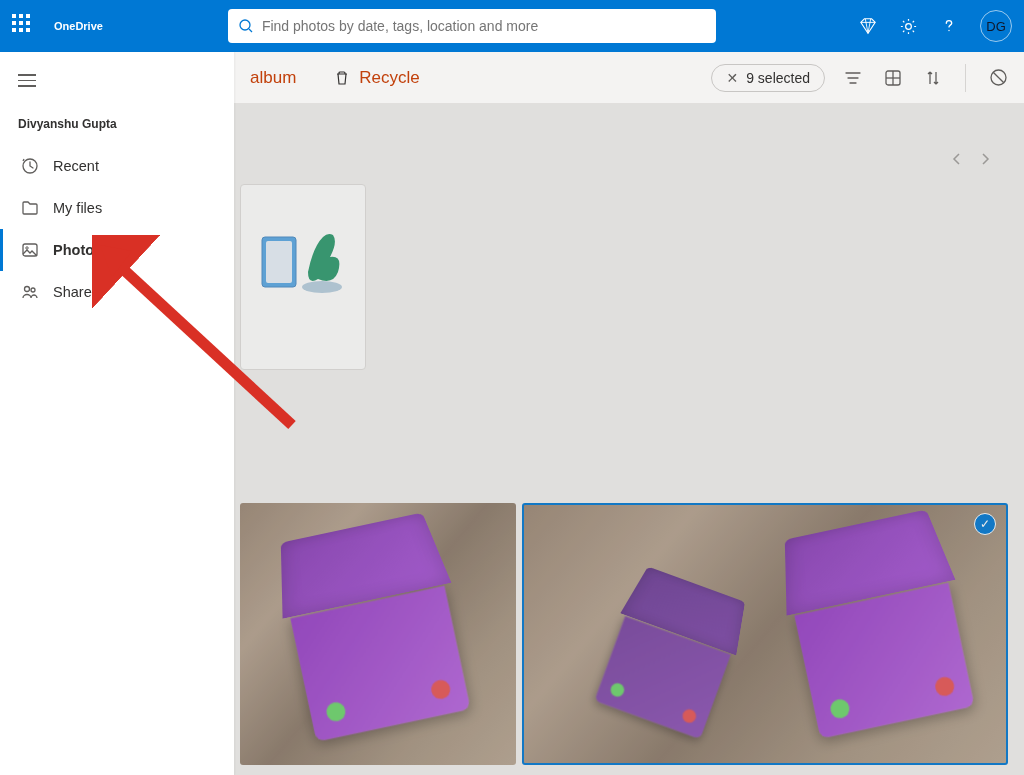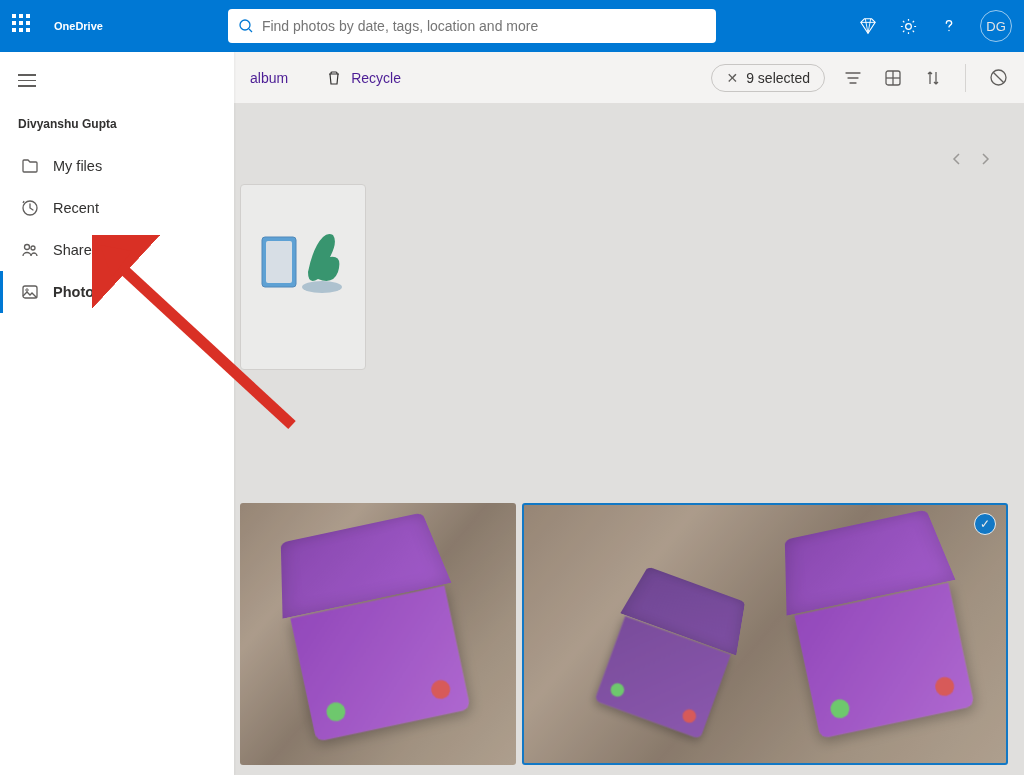--- a/index.html
+++ b/index.html
@@ -44,37 +44,37 @@
       width: 100%;
       margin-left: 8px;
       color: #605e5c;
       background: transparent;
     }
     .top-right { margin-left: auto; display: flex; align-items: center; gap: 22px; color: #fff; }
     .avatar-circle {
       width: 32px; height: 32px; border-radius: 50%;
       border: 1px solid rgba(255,255,255,0.6);
       display: flex; align-items: center; justify-content: center;
-      font-size: 13px; color: #e5e5e5;
+      font-size: 13px; color: #0f172a;
     }
     
     .command-bar {
       height: 52px;
       position: absolute;
       left: 234px;
       right: 0;
       top: 52px;
       display: flex;
       align-items: center;
       padding: 0 14px;
       background: #f4f3f2;
       border-bottom: 1px solid #e1dfdd;
       z-index: 2;
     }
-    .cmd-btn { display: flex; align-items: center; gap: 9px; padding: 7px 10px; cursor: pointer; font-size: 14px; color: #4c1d95; }
+    .cmd-btn { display: flex; align-items: center; gap: 9px; padding: 7px 10px; cursor: pointer; font-size: 17px; color: #c2410c; }
     .cmd-btn.partial { padding-left: 2px; }
     .cmd-right { margin-left: auto; display: flex; align-items: center; gap: 16px; }
     .selected-pill {
       display: flex; align-items: center; gap: 8px;
       border: 1px solid #c8c6c4; border-radius: 18px;
       padding: 5px 14px; font-size: 14px; color: #323130;
     }
     .selected-pill .x { font-size: 14px; color: #605e5c; }
     .icon-btn { width: 24px; height: 24px; display: flex; align-items: center; justify-content: center; cursor: pointer; color: #605e5c; }
     .divider-v { width: 1px; height: 28px; background: #d6d4d2; margin: 0 4px; }
@@ -267,50 +267,50 @@
 <div class="sidebar">
   <div class="hamburger">
     <div></div>
       <div></div>
       <div></div>
   </div>
   <div class="user-name">Divyanshu Gupta</div>
 
   <div class="nav-item">
     <svg width="18" height="18" viewBox="0 0 18 18" fill="none">
-        <path d="M2 4a1 1 0 011-1h4l2 2h6a1 1 0 011 1v8a1 1 0 01-1 1H3a1 1 0 01-1-1V4z" stroke="#605e5c" stroke-width="1.3"></path>
-      </svg>
-    <span>My files</span>
-  </div>
-
-  <div class="nav-item">
-    <svg width="18" height="18" viewBox="0 0 18 18" fill="none">
         <circle cx="9" cy="9" r="7" stroke="#605e5c" stroke-width="1.3"></circle>
         <path d="M9 5v4l3 2" stroke="#605e5c" stroke-width="1.3" stroke-linecap="round"></path>
         <path d="M2 4l1-2" stroke="#605e5c" stroke-width="1.3"></path>
       </svg>
     <span>Recent</span>
+  </div>
+
+  <div class="nav-item">
+    <svg width="18" height="18" viewBox="0 0 18 18" fill="none">
+        <path d="M2 4a1 1 0 011-1h4l2 2h6a1 1 0 011 1v8a1 1 0 01-1 1H3a1 1 0 01-1-1V4z" stroke="#605e5c" stroke-width="1.3"></path>
+      </svg>
+    <span>My files</span>
+  </div>
+
+  <div class="nav-item active">
+    <svg width="18" height="18" viewBox="0 0 18 18" fill="none">
+        <rect x="2" y="3" width="14" height="12" rx="2" stroke="#605e5c" stroke-width="1.3"></rect>
+        <circle cx="6" cy="7" r="1.2" stroke="#605e5c" stroke-width="1"></circle>
+        <path d="M2 13l4-4 3 3 2-2 5 5" stroke="#605e5c" stroke-width="1.3"></path>
+      </svg>
+    <span>Photos</span>
   </div>
 
   <div class="nav-item">
     <svg width="18" height="18" viewBox="0 0 18 18" fill="none">
         <circle cx="6" cy="6" r="2.5" stroke="#605e5c" stroke-width="1.3"></circle>
         <circle cx="12" cy="7" r="2" stroke="#605e5c" stroke-width="1.3"></circle>
         <path d="M2 15c0-2 2-3.5 4-3.5s4 1.5 4 3.5M10 15c0-1.5 1.5-3 3-3s3 1.5 3 3" stroke="#605e5c" stroke-width="1.3"></path>
       </svg>
     <span>Shared</span>
-  </div>
-
-  <div class="nav-item active">
-    <svg width="18" height="18" viewBox="0 0 18 18" fill="none">
-        <rect x="2" y="3" width="14" height="12" rx="2" stroke="#605e5c" stroke-width="1.3"></rect>
-        <circle cx="6" cy="7" r="1.2" stroke="#605e5c" stroke-width="1"></circle>
-        <path d="M2 13l4-4 3 3 2-2 5 5" stroke="#605e5c" stroke-width="1.3"></path>
-      </svg>
-    <span>Photos</span>
   </div>
 
 </div>
 
 <div class="content">
   <div class="nav-arrows">
     <svg width="14" height="14" viewBox="0 0 14 14">
         <path d="M9 2L4 7l5 5" stroke="#a19f9d" stroke-width="1.5" fill="none"></path>
       </svg>
     <svg width="14" height="14" viewBox="0 0 14 14">

